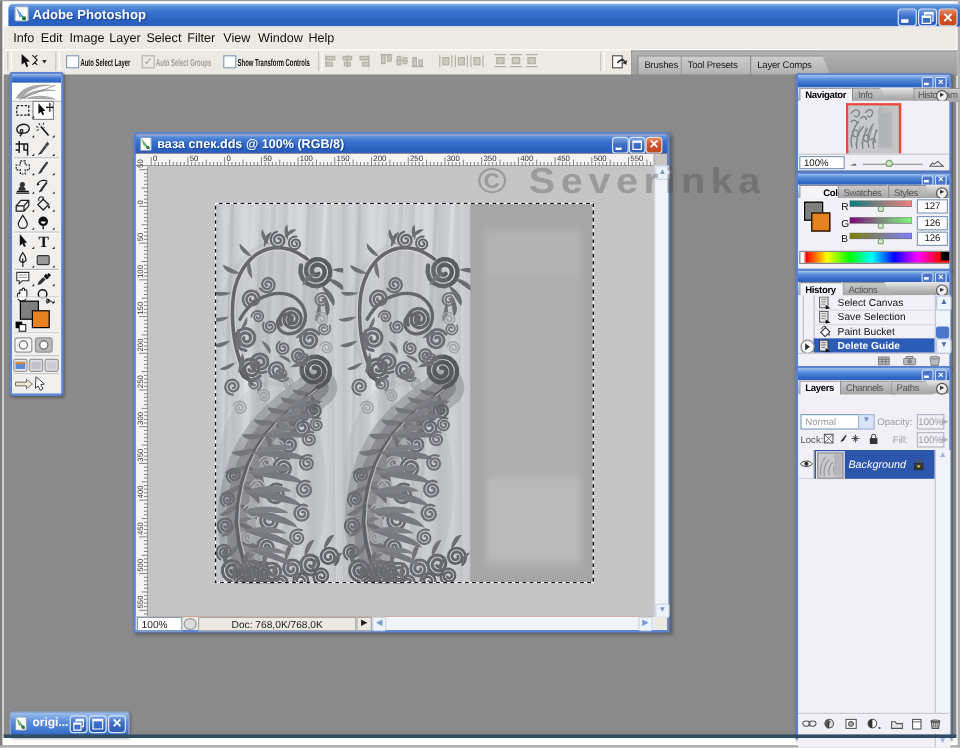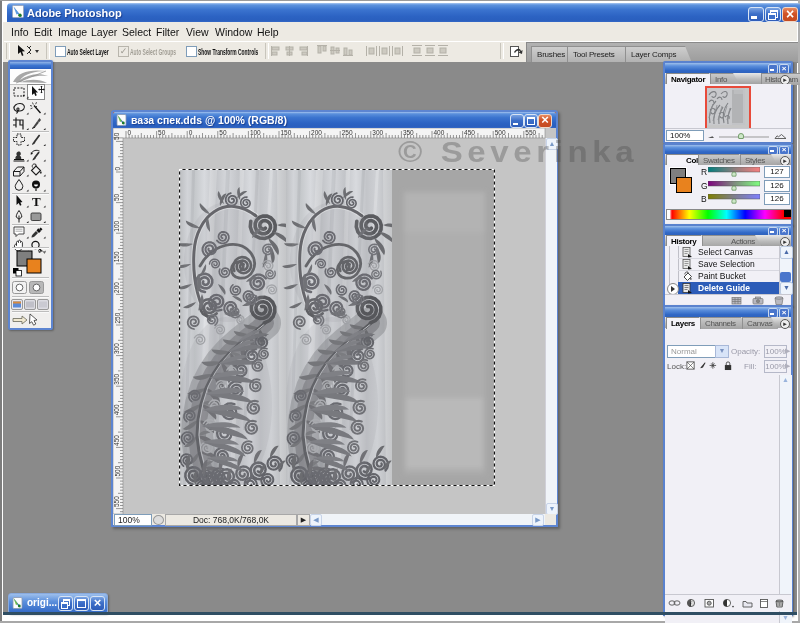--- a/index.html
+++ b/index.html
@@ -974,21 +974,21 @@
 
   <div class="abs panel" style="left:660px;top:222px;width:126px;height:79px;">
     <div class="abs ptbar" style="left:0;top:0;width:126px;height:9px;">
       <div class="abs" style="left:103px;top:1px;width:8px;height:7px;background:#4a76cc;border:1px solid #c8d8f0;border-radius:2px;">
           <div class="abs" style="left:1px;top:3px;width:4px;height:2px;background:#fff;"></div>
         </div>
       <div class="abs" style="left:114px;top:1px;width:8px;height:7px;background:#4a76cc;border:1px solid #c8d8f0;border-radius:2px;color:#fff;font-size:8px;line-height:6px;text-align:center;font-weight:bold;">×</div>
     </div>
     <div class="abs tabrow" style="left:0;top:9px;width:126px;height:11px;">
       <div class="abs tab-on" style="left:1px;top:0px;width:36px;height:11px;font-size:8px;letter-spacing:-0.3px;padding-left:4px;line-height:11px;">History</div>
-      <div class="abs tab-off" style="left:37px;top:0px;width:36px;height:11px;font-size:8px;letter-spacing:-0.3px;padding-left:22px;line-height:11px;text-align:center;">Actions</div>
+      <div class="abs tab-off" style="left:37px;top:0px;width:36px;height:11px;font-size:8px;letter-spacing:-0.3px;padding-left:4px;line-height:11px;">Actions</div>
       <div class="abs" style="left:115px;top:2px;width:8px;height:8px;border:1px solid #555;border-radius:50%;background:#eee;color:#333;font-size:7px;line-height:7px;text-align:center;">▸</div>
     </div>
     <div class="abs" style="left:0;top:20px;width:126px;height:48px;background:#f1f0f6;font-size:8.5px;color:#111;">
       <div class="abs" style="left:0;top:0;width:13px;height:48px;border-right:1px solid #c0c0c8;"></div>
       <div class="abs" style="left:4px;top:0;width:1px;height:48px;background:#c0c0c8;"></div>
       <div class="abs" style="left:13px;top:12px;width:101px;height:1px;background:#d8d8e0;"></div>
       <div class="abs" style="left:13px;top:24px;width:101px;height:1px;background:#d8d8e0;"></div>
       <div class="abs" style="left:13px;top:36px;width:101px;height:1px;background:#d8d8e0;"></div>
       <svg class="abs" style="left:17px;top:1px;" width="11" height="11" viewBox="0 0 11 11">
           <rect x="1" y="0.5" width="7" height="9" fill="#e8e8e8" stroke="#555" stroke-width="0.8"></rect>
@@ -1042,21 +1042,21 @@
   <div class="abs panel" style="left:660px;top:303px;width:126px;height:307px;">
     <div class="abs ptbar" style="left:0;top:0;width:126px;height:10px;">
       <div class="abs" style="left:103px;top:1px;width:8px;height:8px;background:#4a76cc;border:1px solid #c8d8f0;border-radius:2px;">
           <div class="abs" style="left:1px;top:4px;width:4px;height:2px;background:#fff;"></div>
         </div>
       <div class="abs" style="left:114px;top:1px;width:8px;height:8px;background:#4a76cc;border:1px solid #c8d8f0;border-radius:2px;color:#fff;font-size:8px;line-height:7px;text-align:center;font-weight:bold;">×</div>
     </div>
     <div class="abs tabrow" style="left:0;top:10px;width:126px;height:11px;">
       <div class="abs tab-on" style="left:1px;top:0px;width:34px;height:11px;font-size:8px;letter-spacing:-0.3px;padding-left:4px;line-height:11px;">Layers</div>
       <div class="abs tab-off" style="left:35px;top:0px;width:42px;height:11px;font-size:8px;letter-spacing:-0.4px;padding-left:4px;line-height:11px;">Channels</div>
-      <div class="abs tab-off" style="left:77px;top:0px;width:30px;height:11px;font-size:8px;letter-spacing:-0.3px;padding-left:4px;line-height:11px;">Canvas</div>
+      <div class="abs tab-off" style="left:77px;top:0px;width:30px;height:11px;font-size:8px;letter-spacing:-0.3px;padding-left:4px;line-height:11px;">Paths</div>
       <div class="abs" style="left:115px;top:2px;width:8px;height:8px;border:1px solid #555;border-radius:50%;background:#eee;color:#333;font-size:7px;line-height:7px;text-align:center;">▸</div>
     </div>
     <div class="abs" style="left:0;top:36px;width:126px;height:282px;background:#f1f0f6;font-size:8.5px;color:#9a9aa8;">
       <div class="abs whitebox" style="left:2px;top:2px;width:47px;height:11px;color:#999;font-size:8px;line-height:11px;padding-left:3px;">Normal</div>
       <div class="abs" style="left:50px;top:2px;width:12px;height:11px;background:#d8e4f8;border:1px solid #a8b8d8;color:#7a92c0;font-size:7px;line-height:10px;text-align:center;">▼</div>
       <span class="abs" style="left:66px;top:4px;font-size:8px;">Opacity:</span>
       <div class="abs graybox" style="left:99px;top:2px;width:21px;height:11px;font-size:8px;line-height:11px;text-align:center;">100%</div>
       <div class="abs" style="left:120px;top:4px;color:#b0b0bc;font-size:7px;">▶</div>
       <span class="abs" style="left:2px;top:19px;color:#555;font-size:8px;">Lock:</span>
       <svg class="abs" style="left:21px;top:17px;" width="47" height="11" viewBox="0 0 52 12">
@@ -1070,20 +1070,43 @@
           <g>
               <rect x="43" y="5.5" width="7" height="5.5" fill="#333" stroke="none"></rect>
               <path d="M44.5 5.5 v-1.5 a2 2 0 0 1 4 0 v1.5" stroke="#333"></path>
             </g>
         </g>
       </svg>
       <span class="abs" style="left:79px;top:19px;font-size:8px;">Fill:</span>
       <div class="abs graybox" style="left:99px;top:17px;width:21px;height:11px;font-size:8px;line-height:11px;text-align:center;">100%</div>
       <div class="abs" style="left:120px;top:19px;color:#b0b0bc;font-size:7px;">▶</div>
 
+      <div class="abs" style="left:0;top:32px;width:114px;height:24px;background:#2c56ac;">
+        <div class="abs" style="left:0;top:0;width:13px;height:24px;background:#f1f0f6;border-right:1px solid #888;"></div>
+        <svg class="abs" style="left:1px;top:7px;" width="12" height="9" viewBox="0 0 12 9">
+            <path d="M1 4.5 C3 1.5 9 1.5 11 4.5 C9 7.5 3 7.5 1 4.5z" fill="#fff" stroke="#333" stroke-width="0.8"></path>
+            <circle cx="6" cy="4.5" r="1.8" fill="#333"></circle>
+          </svg>
+        <div class="abs" style="left:16px;top:2px;width:20px;height:20px;background:#c2c2c4;border:1px solid #888;outline:1px solid #e8e8f0;">
+          <svg width="20" height="20" viewBox="0 0 20 20" style="display:block">
+              <rect width="13" height="20" fill="#cacacc"></rect>
+              <g stroke="#909296" fill="none" stroke-width="0.9">
+                <path d="M2 18 C1 12 3 6 6 3 M5 19 C4 13 6 8 9 5 M9 18 C8 13 10 9 12 7"></path>
+                <path d="M13 17 C12 12 14 8 16 6"></path>
+              </g>
+              <rect x="13" y="1" width="6" height="17" fill="#b6b6b8"></rect>
+            </svg>
+        </div>
+        <span class="abs" style="left:42px;top:7px;color:#fff;font-style:italic;font-size:9px;">Background</span>
+        <svg class="abs" style="left:96px;top:7px;" width="9" height="10" viewBox="0 0 9 10">
+            <rect x="1" y="4" width="7" height="5.5" fill="#3a3a30" stroke="#222" stroke-width="0.7"></rect>
+            <path d="M2.5 4 v-1.5 a2 2 0 0 1 4 0 v1.5" fill="none" stroke="#555" stroke-width="0.9"></path>
+            <circle cx="4.5" cy="6.5" r="1" fill="#d8c860"></circle>
+          </svg>
+      </div>
 
       <div class="abs" style="left:114px;top:32px;width:12px;height:250px;background:#f0f4fa;border-left:1px solid #c8c8d0;">
         <div class="abs" style="left:0px;top:0px;width:11px;height:11px;color:#9ab4dc;font-size:7px;line-height:10px;text-align:center;">▲</div>
         <div class="abs" style="left:0px;top:238px;width:11px;height:11px;color:#9ab4dc;font-size:7px;line-height:10px;text-align:center;">▼</div>
       </div>
     </div>
 
     <div class="abs" style="left:0;top:287px;width:126px;height:16px;background:#f1f0f6;border-top:1px solid #c8c8d0;">
       <svg class="abs" style="left:3px;top:3px;" width="120" height="11" viewBox="0 0 120 11">
         <g stroke="#555" fill="none" stroke-width="0.9">

